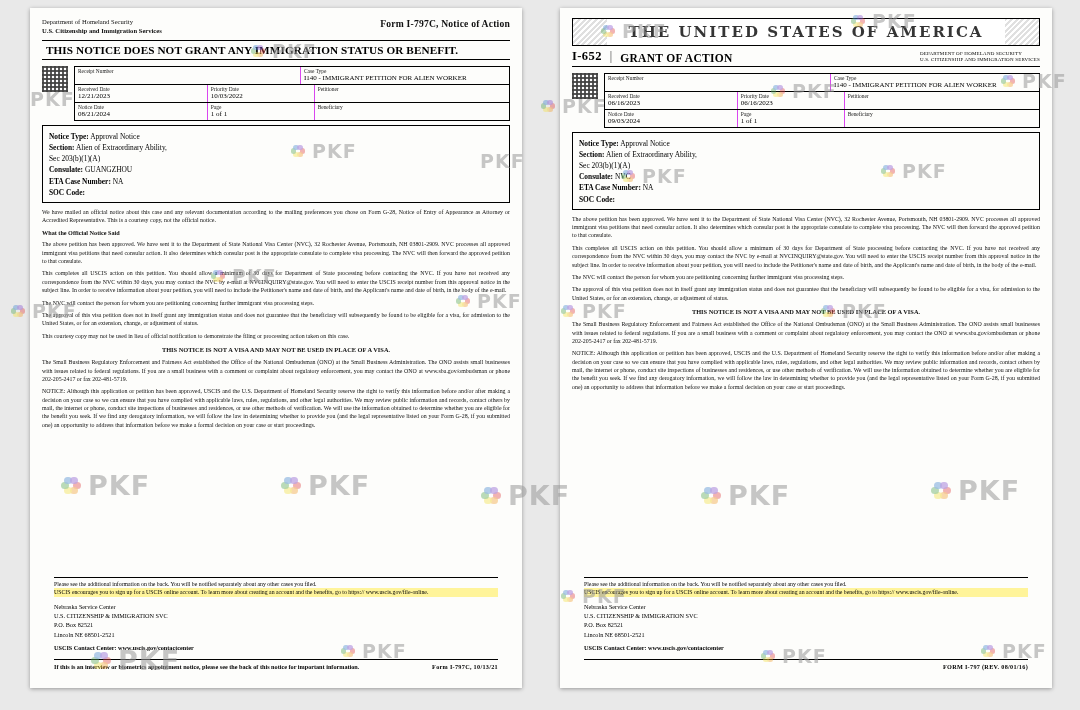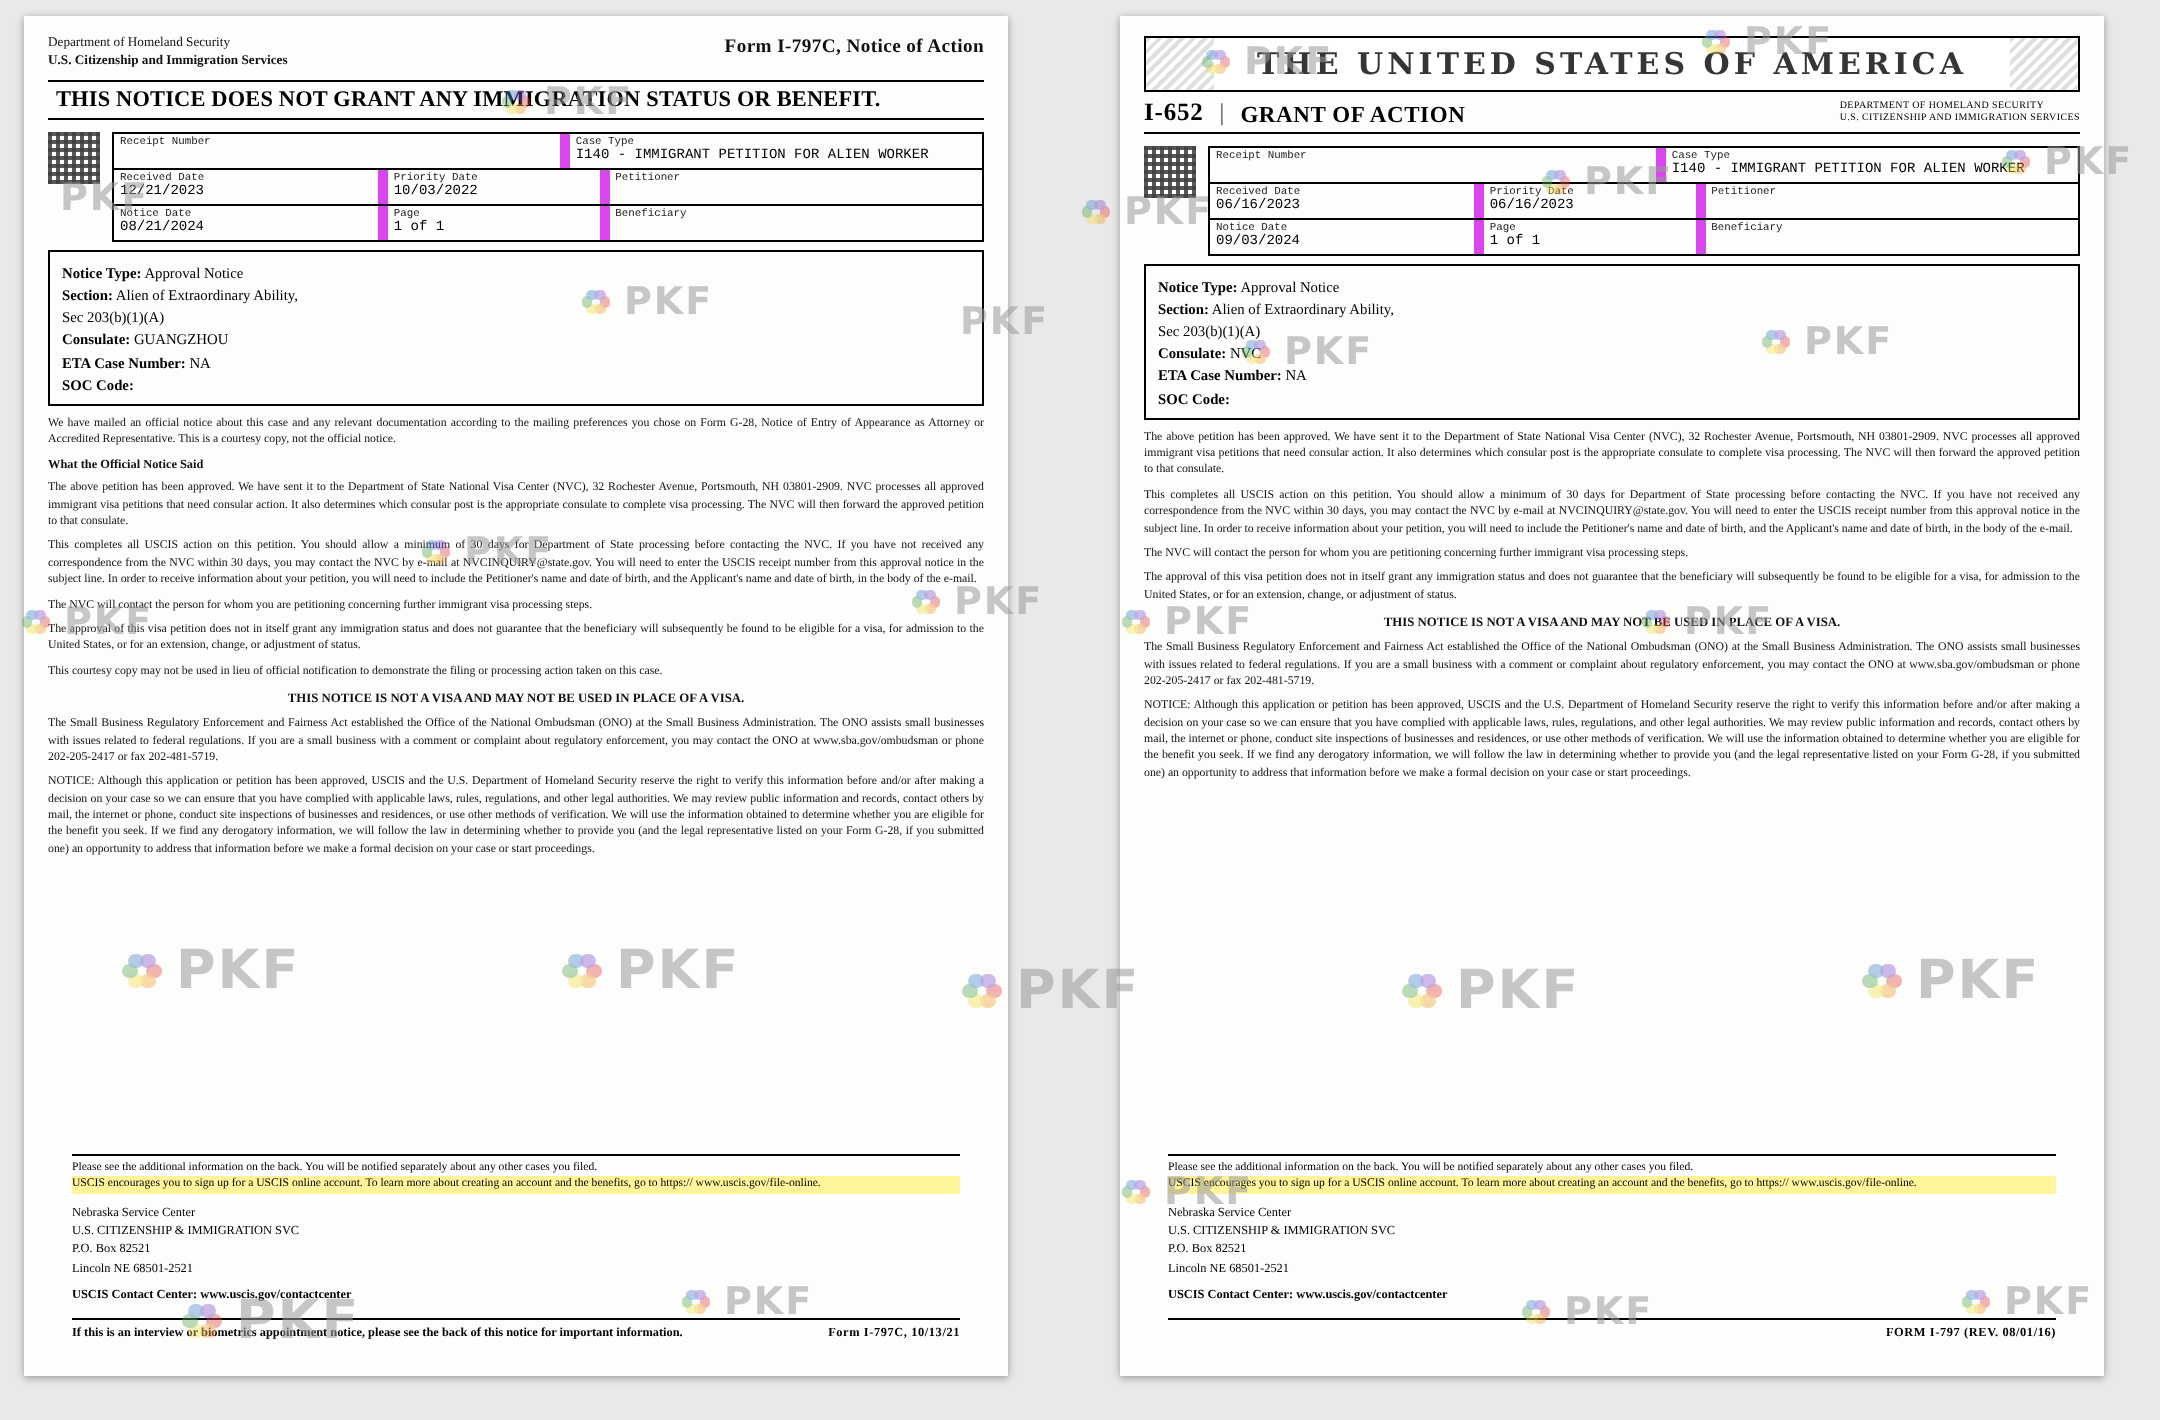--- a/index.html
+++ b/index.html
@@ -16,21 +16,21 @@
     overflow: hidden;
   }
 
   
   .sheet {
     position: absolute;
     background: #fdfdfb;
     box-shadow: 0 1px 4px rgba(0,0,0,0.35);
     overflow: hidden;
   }
-  .doc-left  { left: 12px;  top: 8px;  width: 492px; height: 680px; }
+  .doc-left  { left: 30px;  top: 8px;  width: 492px; height: 680px; }
   .doc-right { left: 560px; top: 8px;  width: 492px; height: 680px; }
 
   .inner {
     position: absolute;
     left: 12px; right: 12px; top: 10px; bottom: 8px;
   }
 
   
   .hdr-row {
     display: flex;
@@ -93,33 +93,33 @@
   }
   .sub-banner .i797 { font-size: 12.5px; font-weight: bold; letter-spacing: .4px; }
   .sub-banner .bar { font-size: 12px; color:#444; }
   .sub-banner .noa { font-size: 11.5px; font-weight: bold; letter-spacing: .3px; }
   .sub-banner .dept {
     font-size: 5px; line-height: 1.25; letter-spacing: .2px; margin-left: auto; text-align: left;
     padding-bottom: 1px;
   }
 
   
-  .top-zone { display: flex; gap: 6px; margin-top: 6px; font-family: Liberation Mono, monospace; }
+  .top-zone { display: flex; gap: 6px; margin-top: 6px; }
   .barcode {
     width: 26px; height: 26px; flex: none;
     background:
       repeating-linear-gradient(90deg,#222 0 2px,#fff 2px 4px),
       repeating-linear-gradient(0deg,#222 0 2px,#fff 2px 4px);
     background-blend-mode: multiply;
     opacity: .75;
   }
   .grid { flex: 1; border: 1px solid #000; font-size: 6.2px; }
   .grid .r { display: flex; border-bottom: 1px solid #000; }
   .grid .r:last-child { border-bottom: none; }
-  .cell { border-right: 5px solid #d946ef; padding: 1px 3px 2px; position: relative; }
+  .cell { border-right: 1px solid #d946ef; padding: 1px 3px 2px; position: relative; }
   .cell:last-child { border-right: none; }
   .cell .lbl { font-size: 5.4px; color: #222; display:block; }
   .cell .val { font-size: 7px; display:block; min-height: 8px; }
   .c-rn { flex: 1 1 52%; }
   .c-ct { flex: 1 1 48%; }
   .c-a  { flex: 0 0 29%; }
   .c-b  { flex: 0 0 23%; }
   .c-c  { flex: 1 1 48%; }
 
   

